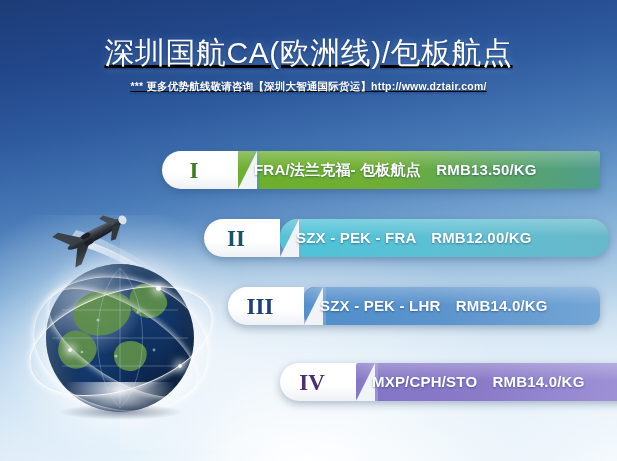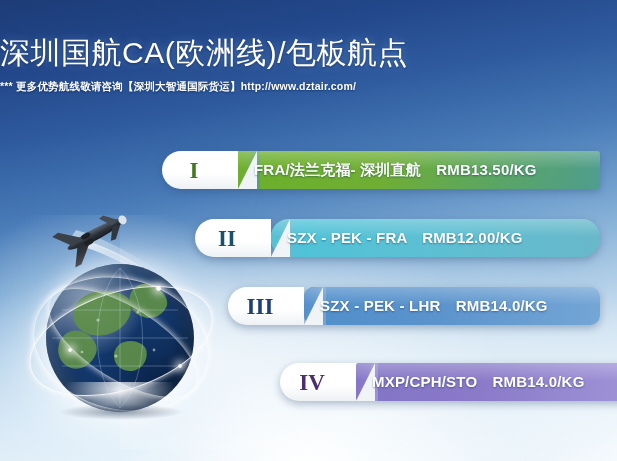--- a/index.html
+++ b/index.html
@@ -29,21 +29,21 @@
     position:absolute;left:-70px;top:215px;width:330px;height:290px;
     background:radial-gradient(circle at 52% 50%, rgba(255,255,255,0.75) 0%, rgba(220,238,252,0.35) 42%, rgba(255,255,255,0) 72%);
     pointer-events:none;
   }
   .glow-center{
     position:absolute;left:120px;top:200px;width:420px;height:250px;
     background:radial-gradient(ellipse at 20% 60%, rgba(255,255,255,0.55) 0%, rgba(255,255,255,0) 62%);
     pointer-events:none;
   }
   
-  .header{position:absolute;left:0;top:34px;width:617px;text-align:left;}
+  .header{position:absolute;left:0;top:34px;width:617px;text-align:center;text-decoration:underline;}
   .title{
     font-size:30px;line-height:38px;color:#ffffff;font-weight:400;
     letter-spacing:.5px;
     text-shadow:0 1px 3px rgba(0,20,60,.55),0 0 9px rgba(150,200,255,.45);
     white-space:nowrap;
   }
   .subtitle{
     margin-top:7px;font-size:10.5px;line-height:14px;color:#ffffff;font-weight:bold;
     letter-spacing:.2px;text-shadow:0 1px 2px rgba(0,20,60,.5);white-space:nowrap;
   }
@@ -114,21 +114,21 @@
     position:relative;z-index:2;color:#ffffff;font-weight:bold;font-size:15px;
     letter-spacing:.2px;white-space:nowrap;padding-left:16px;
     text-shadow:0 1px 2px rgba(0,40,80,.45);
   }
   .bar-gloss{
     position:absolute;left:0;top:0;width:100%;height:48%;z-index:1;
     background:linear-gradient(180deg,rgba(255,255,255,.26),rgba(255,255,255,0));
   }
   
   #row-1{left:162px;top:151px;width:438px;}
-  #row-2{left:195px;top:219px;width:405px;}
+  #row-2{left:204px;top:219px;width:405px;}
   #row-3{left:228px;top:287px;width:372px;}
   #row-4{left:280px;top:354px;width:355px;margin-top:9px;}
   #row-4 .bar{border-radius:4px;}
 </style>
 </head>
 <body>
 
 <div class="poster">
 
   <div class="glow-left"></div>
@@ -202,21 +202,21 @@
   </div>
 
   <div class="rows">
 
     <div class="row" id="row-1">
       <div class="badge">
         <span class="badge-num" style="color: rgb(63, 122, 31);">I</span>
       </div>
       <div class="bar" style="background:linear-gradient(100deg,#6cb02a 0%,#6fae34 40%,#5aa565 72%,#4f9d8e 100%);">
         <span class="bar-gloss"></span>
-        <span class="bar-label">FRA/法兰克福- 深圳直航　RMB13.50/KG</span>
+        <span class="bar-label">FRA/法兰克福- 包板航点　RMB13.50/KG</span>
       </div>
     </div>
 
     <div class="row" id="row-2">
       <div class="badge">
         <span class="badge-num" style="color: rgb(24, 82, 107);">II</span>
       </div>
       <div class="bar" style="background:linear-gradient(100deg,#4cc3d8 0%,#5cc0d4 45%,#68b8c9 100%);border-radius:18px;">
         <span class="bar-gloss"></span>
         <span class="bar-label">SZX - PEK - FRA　RMB12.00/KG</span>

